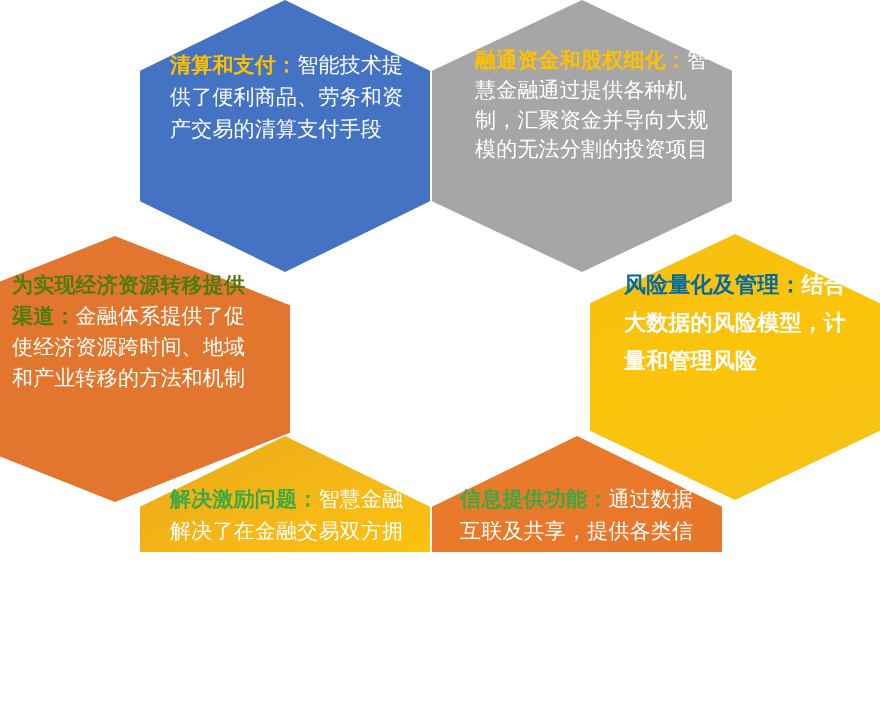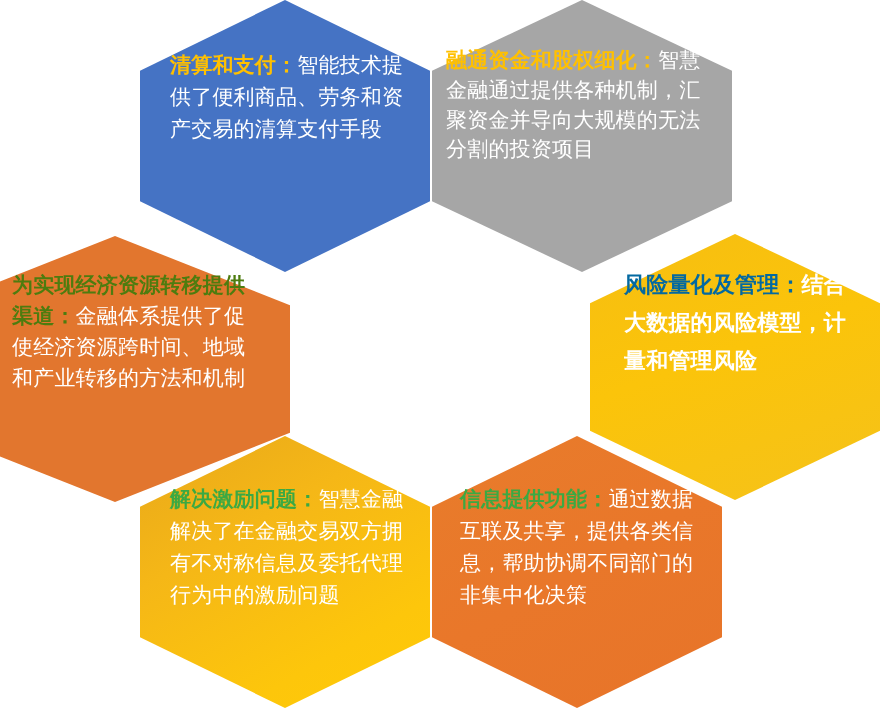--- a/index.html
+++ b/index.html
@@ -6,21 +6,21 @@
     margin: 0;
     padding: 0;
     background: #ffffff;
   }
   body {
     font-family: "DejaVu Sans", "Liberation Sans", sans-serif;
   }
   #stage {
     position: relative;
     width: 880px;
-    height: 708px;
+    height: 552px;
     overflow: hidden;
     background: #ffffff;
   }
   .hex {
     position: absolute;
     box-sizing: border-box;
   }
   .hex-shape {
     position: absolute;
     inset: 0;
@@ -55,21 +55,21 @@
   
   #hex-financing-equity {
     left: 432px; top: 0px; width: 300px; height: 272px;
   }
   #hex-financing-equity .hex-shape {
     background: #A6A6A6;
     -webkit-clip-path: polygon(50% 0%, 100% 26%, 100% 74%, 50% 100%, 0% 74%, 0% 26%);
     clip-path: polygon(50% 0%, 100% 26%, 100% 74%, 50% 100%, 0% 74%, 0% 26%);
   }
   #hex-financing-equity .hex-text {
-    top: 46px; padding: 0 12px 0 14px; font-size: 21px; line-height: 1.42;
+    top: 46px; padding: 0 12px 0 43px; font-size: 21px; line-height: 1.42;
   }
   #hex-financing-equity .hex-title { color: #FFC000; }
 
   
   #hex-resource-transfer {
     left: -60px; top: 236px; width: 350px; height: 266px;
   }
   #hex-resource-transfer .hex-shape { background: #E2762E; }
   #hex-resource-transfer .hex-text {
     top: 34px; padding: 0 24px 0 72px; font-size: 21px; line-height: 1.48;

